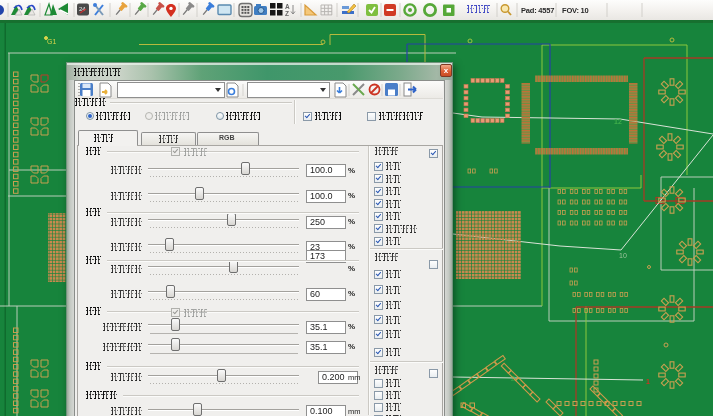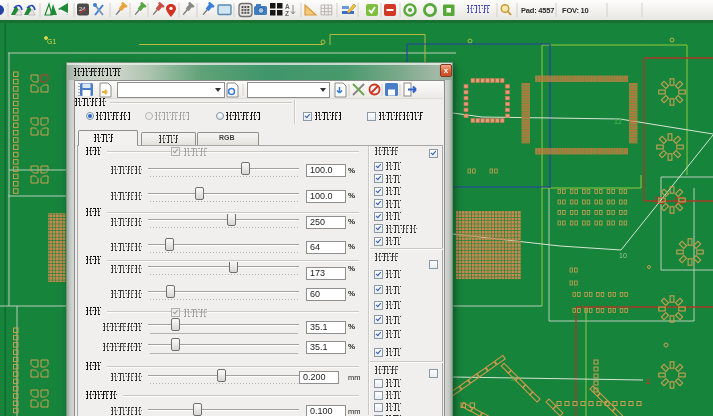--- a/index.html
+++ b/index.html
@@ -553,27 +553,27 @@
         <div class="abs" style="left:36px;top:136.5px"><i class="cn" style="width:31px"></i></div>
         <div class="track" style="left:73px;top:138.0px;width:151px"></div>
         <div class="ticks" style="left:75px;top:146.0px;width:148px"></div>
         <div class="thumb" style="left:152.0px;top:132.0px"></div>
         <div class="tb" style="left:231px;top:134.5px;width:35px;height:11px">250</div>
         <div class="abs lbl" style="left:273px;top:136.0px;font-size:8px;font-weight:bold">%</div>
         <div class="abs" style="left:36px;top:161.5px"><i class="cn" style="width:31px"></i></div>
         <div class="track" style="left:73px;top:163.0px;width:151px"></div>
         <div class="ticks" style="left:75px;top:171.0px;width:148px"></div>
         <div class="thumb" style="left:90.0px;top:157.0px"></div>
-        <div class="tb" style="left:231px;top:159.5px;width:35px;height:11px">64</div>
+        <div class="tb" style="left:231px;top:159.5px;width:35px;height:11px">23</div>
         <div class="abs lbl" style="left:273px;top:161.0px;font-size:8px;font-weight:bold">%</div>
         <div class="abs" style="left:36px;top:183.5px"><i class="cn" style="width:31px"></i></div>
         <div class="track" style="left:73px;top:185.0px;width:151px"></div>
         <div class="ticks" style="left:75px;top:193.0px;width:148px"></div>
         <div class="thumb" style="left:153.5px;top:179.0px"></div>
-        <div class="tb" style="left:231px;top:186px;width:35px;height:11px">173</div>
+        <div class="tb" style="left:231px;top:169px;width:35px;height:11px">173</div>
         <div class="abs lbl" style="left:273px;top:183.0px;font-size:8px;font-weight:bold">%</div>
         <div class="abs" style="left:36px;top:208.5px"><i class="cn" style="width:31px"></i></div>
         <div class="track" style="left:73px;top:210.0px;width:151px"></div>
         <div class="ticks" style="left:75px;top:218.0px;width:148px"></div>
         <div class="thumb" style="left:90.5px;top:204.0px"></div>
         <div class="tb" style="left:231px;top:206.5px;width:35px;height:11px">60</div>
         <div class="abs lbl" style="left:273px;top:208.0px;font-size:8px;font-weight:bold">%</div>
         <div class="abs" style="left:28px;top:241.5px"><i class="cn" style="width:39px"></i></div>
         <div class="track" style="left:73px;top:243.0px;width:151px"></div>
         <div class="abs" style="left:75px;top:252.0px;width:148px;height:1px;background:#b5b3af"></div>
@@ -583,21 +583,21 @@
         <div class="abs" style="left:28px;top:261.5px"><i class="cn" style="width:39px"></i></div>
         <div class="track" style="left:73px;top:263.0px;width:151px"></div>
         <div class="abs" style="left:75px;top:272.0px;width:148px;height:1px;background:#b5b3af"></div>
         <div class="thumb" style="left:95.5px;top:257.0px"></div>
         <div class="tb" style="left:231px;top:259.5px;width:35px;height:11px">35.1</div>
         <div class="abs lbl" style="left:273px;top:261.0px;font-size:8px;font-weight:bold">%</div>
         <div class="abs" style="left:36px;top:292.0px"><i class="cn" style="width:31px"></i></div>
         <div class="track" style="left:73px;top:293.5px;width:151px"></div>
         <div class="ticks" style="left:75px;top:301.5px;width:148px"></div>
         <div class="thumb" style="left:141.5px;top:287.5px"></div>
-        <div class="tb" style="left:224px;top:290.0px;width:35px;height:11px">0.200</div>
+        <div class="tb" style="left:243px;top:290.0px;width:35px;height:11px">0.200</div>
         <div class="abs lbl" style="left:273px;top:291.5px;font-size:7.5px">mm</div>
         <div class="abs" style="left:36px;top:326.0px"><i class="cn" style="width:31px"></i></div>
         <div class="track" style="left:73px;top:327.5px;width:151px"></div>
         <div class="thumb" style="left:117.5px;top:321.5px"></div>
         <div class="tb" style="left:231px;top:324.0px;width:35px;height:11px">0.100</div>
         <div class="abs lbl" style="left:273px;top:325.5px;font-size:7.5px">mm</div>
         <div class="abs" style="left:11px;top:65.5px"><i class="cn b" style="width:15px"></i></div>
         <div class="gline" style="left:32px;top:69.5px;width:252px"></div>
         <div class="abs" style="left:11px;top:126.5px"><i class="cn b" style="width:15px"></i></div>
         <div class="gline" style="left:32px;top:130.5px;width:252px"></div>

